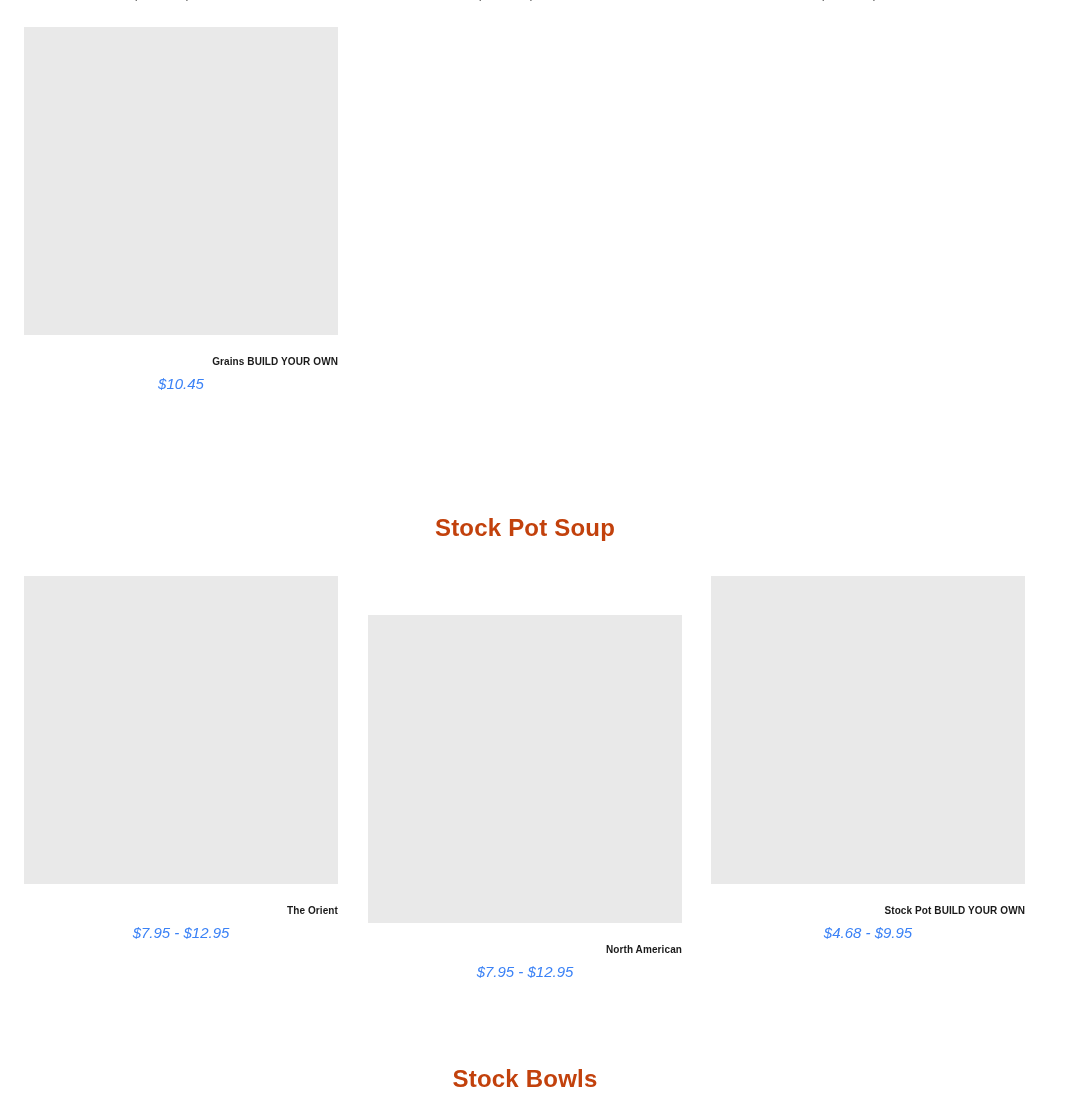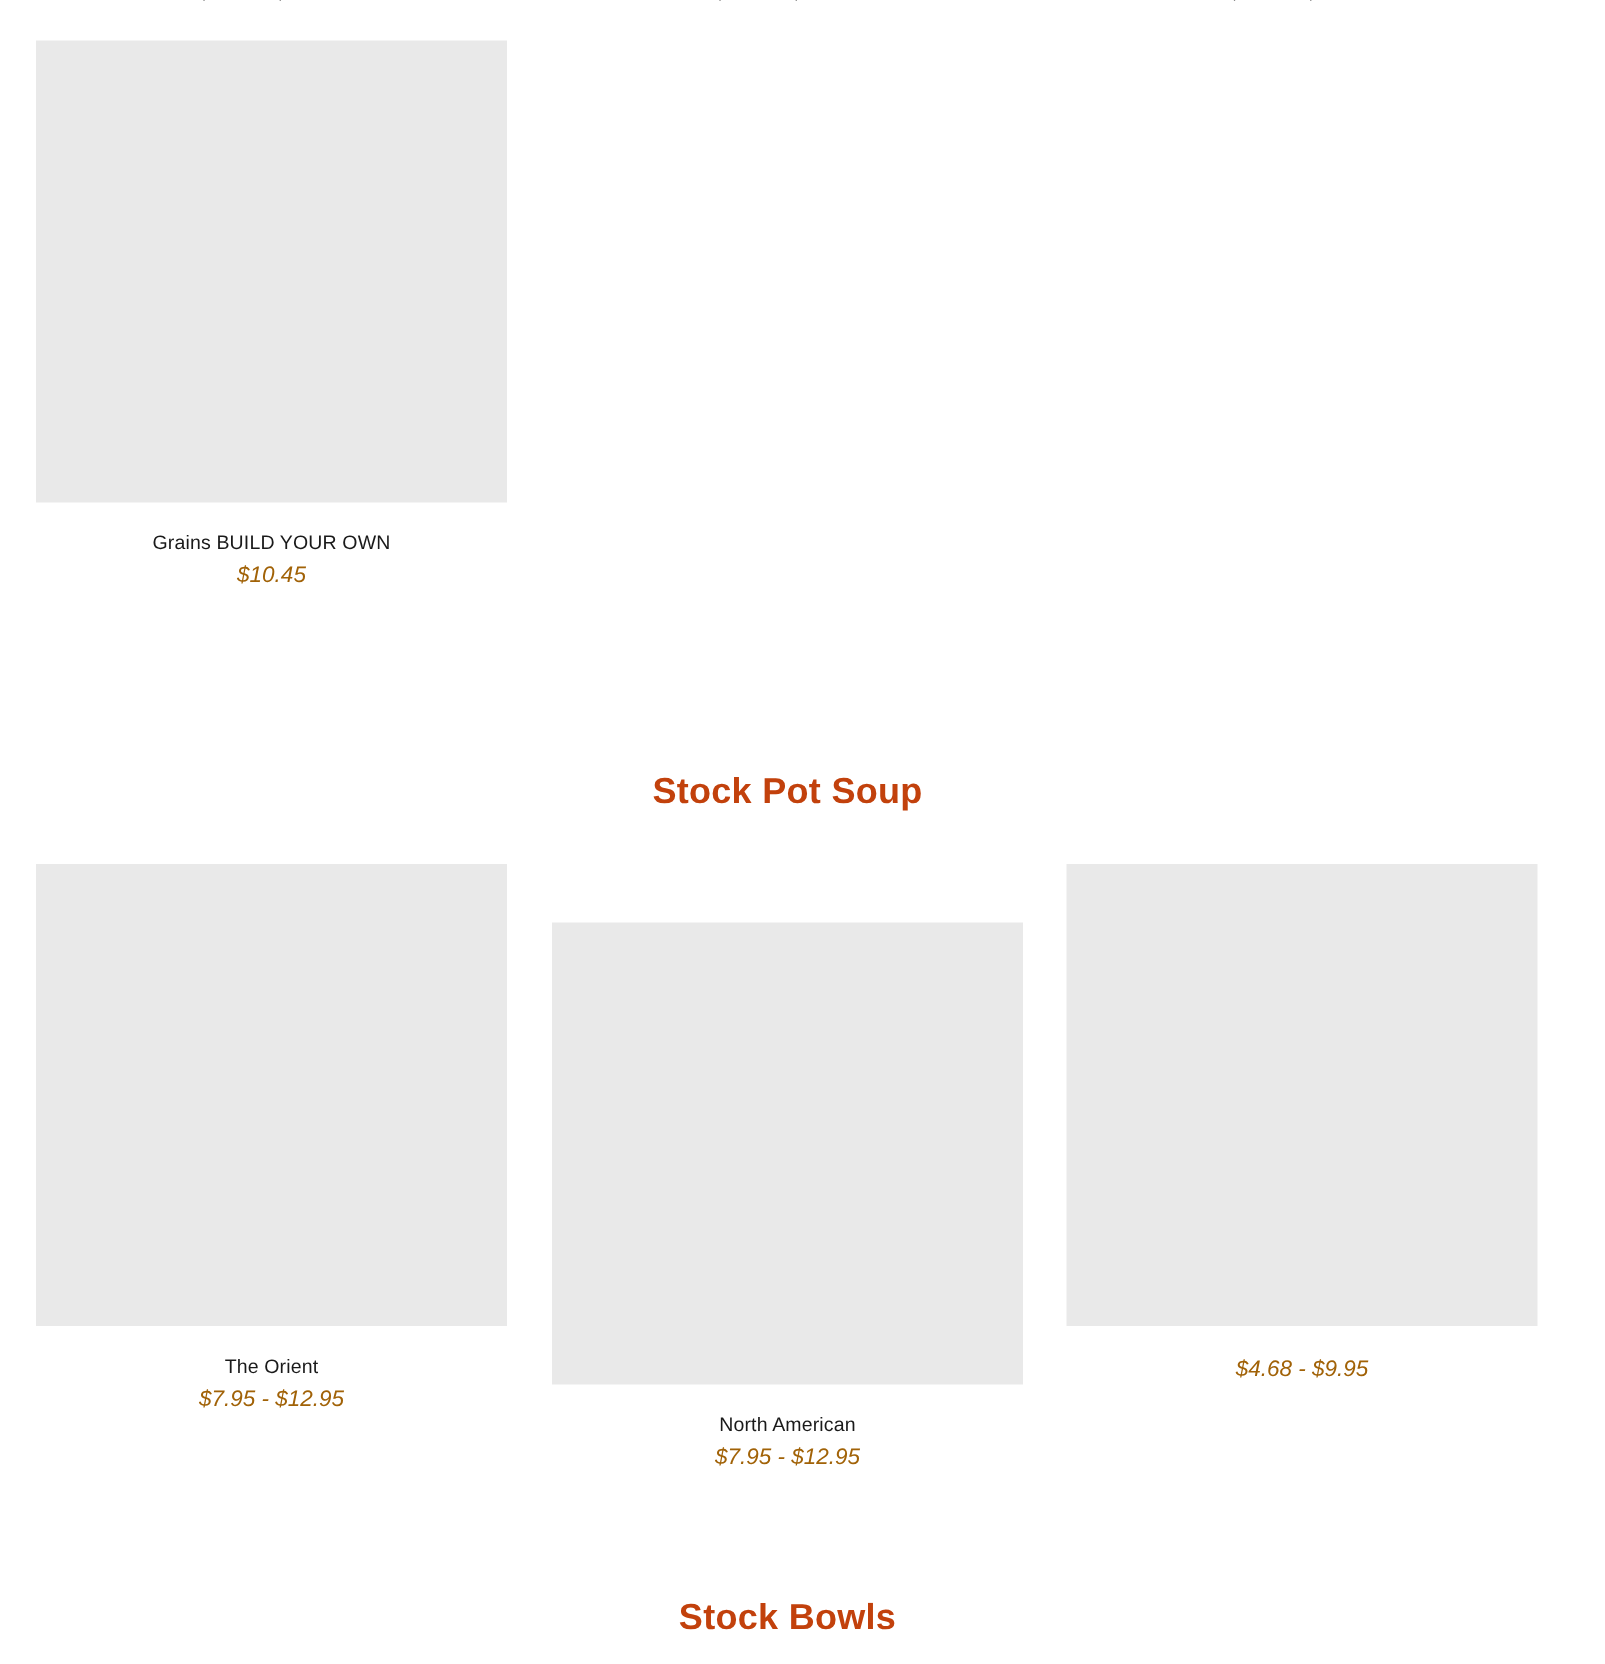--- a/index.html
+++ b/index.html
@@ -69,33 +69,34 @@
     background: #e9e9e9;
     display: block;
   }
 
   .card-info {
     padding-top: 17px;
     text-align: center;
   }
   .card-title {
     display: block;
-    font-size: 13px;
-    font-weight: normal;
+    font-size: 10px;
+    font-weight: bold;
     line-height: 20px;
     letter-spacing: 0.1px;
     color: #1a1a1a;
     text-decoration: none;
+    text-align: right;
   }
   .card-price {
     display: block;
     font-size: 15px;
     font-style: italic;
     line-height: 21px;
-    color: #a16207;
+    color: #3b82f6;
     margin-top: 1px;
   }
 
   
   .section-heading {
     position: absolute;
     left: 0;
     width: 1050px;
     text-align: center;
     font-size: 24px;
@@ -143,20 +144,21 @@
       <span class="thumb"></span>
       <div class="card-info">
         <a class="card-title" href="#">North American</a>
         <span class="card-price">$7.95 - $12.95</span>
       </div>
     </div>
 
     <div class="card col3">
       <span class="thumb"></span>
       <div class="card-info">
+        <a class="card-title" href="#">Stock Pot BUILD YOUR OWN</a>
         <span class="card-price">$4.68 - $9.95</span>
       </div>
     </div>
   </div>
 
   <h2 class="section-heading heading-noodle">Stock Bowls</h2>
 
 </div>
 
 </body></html>

